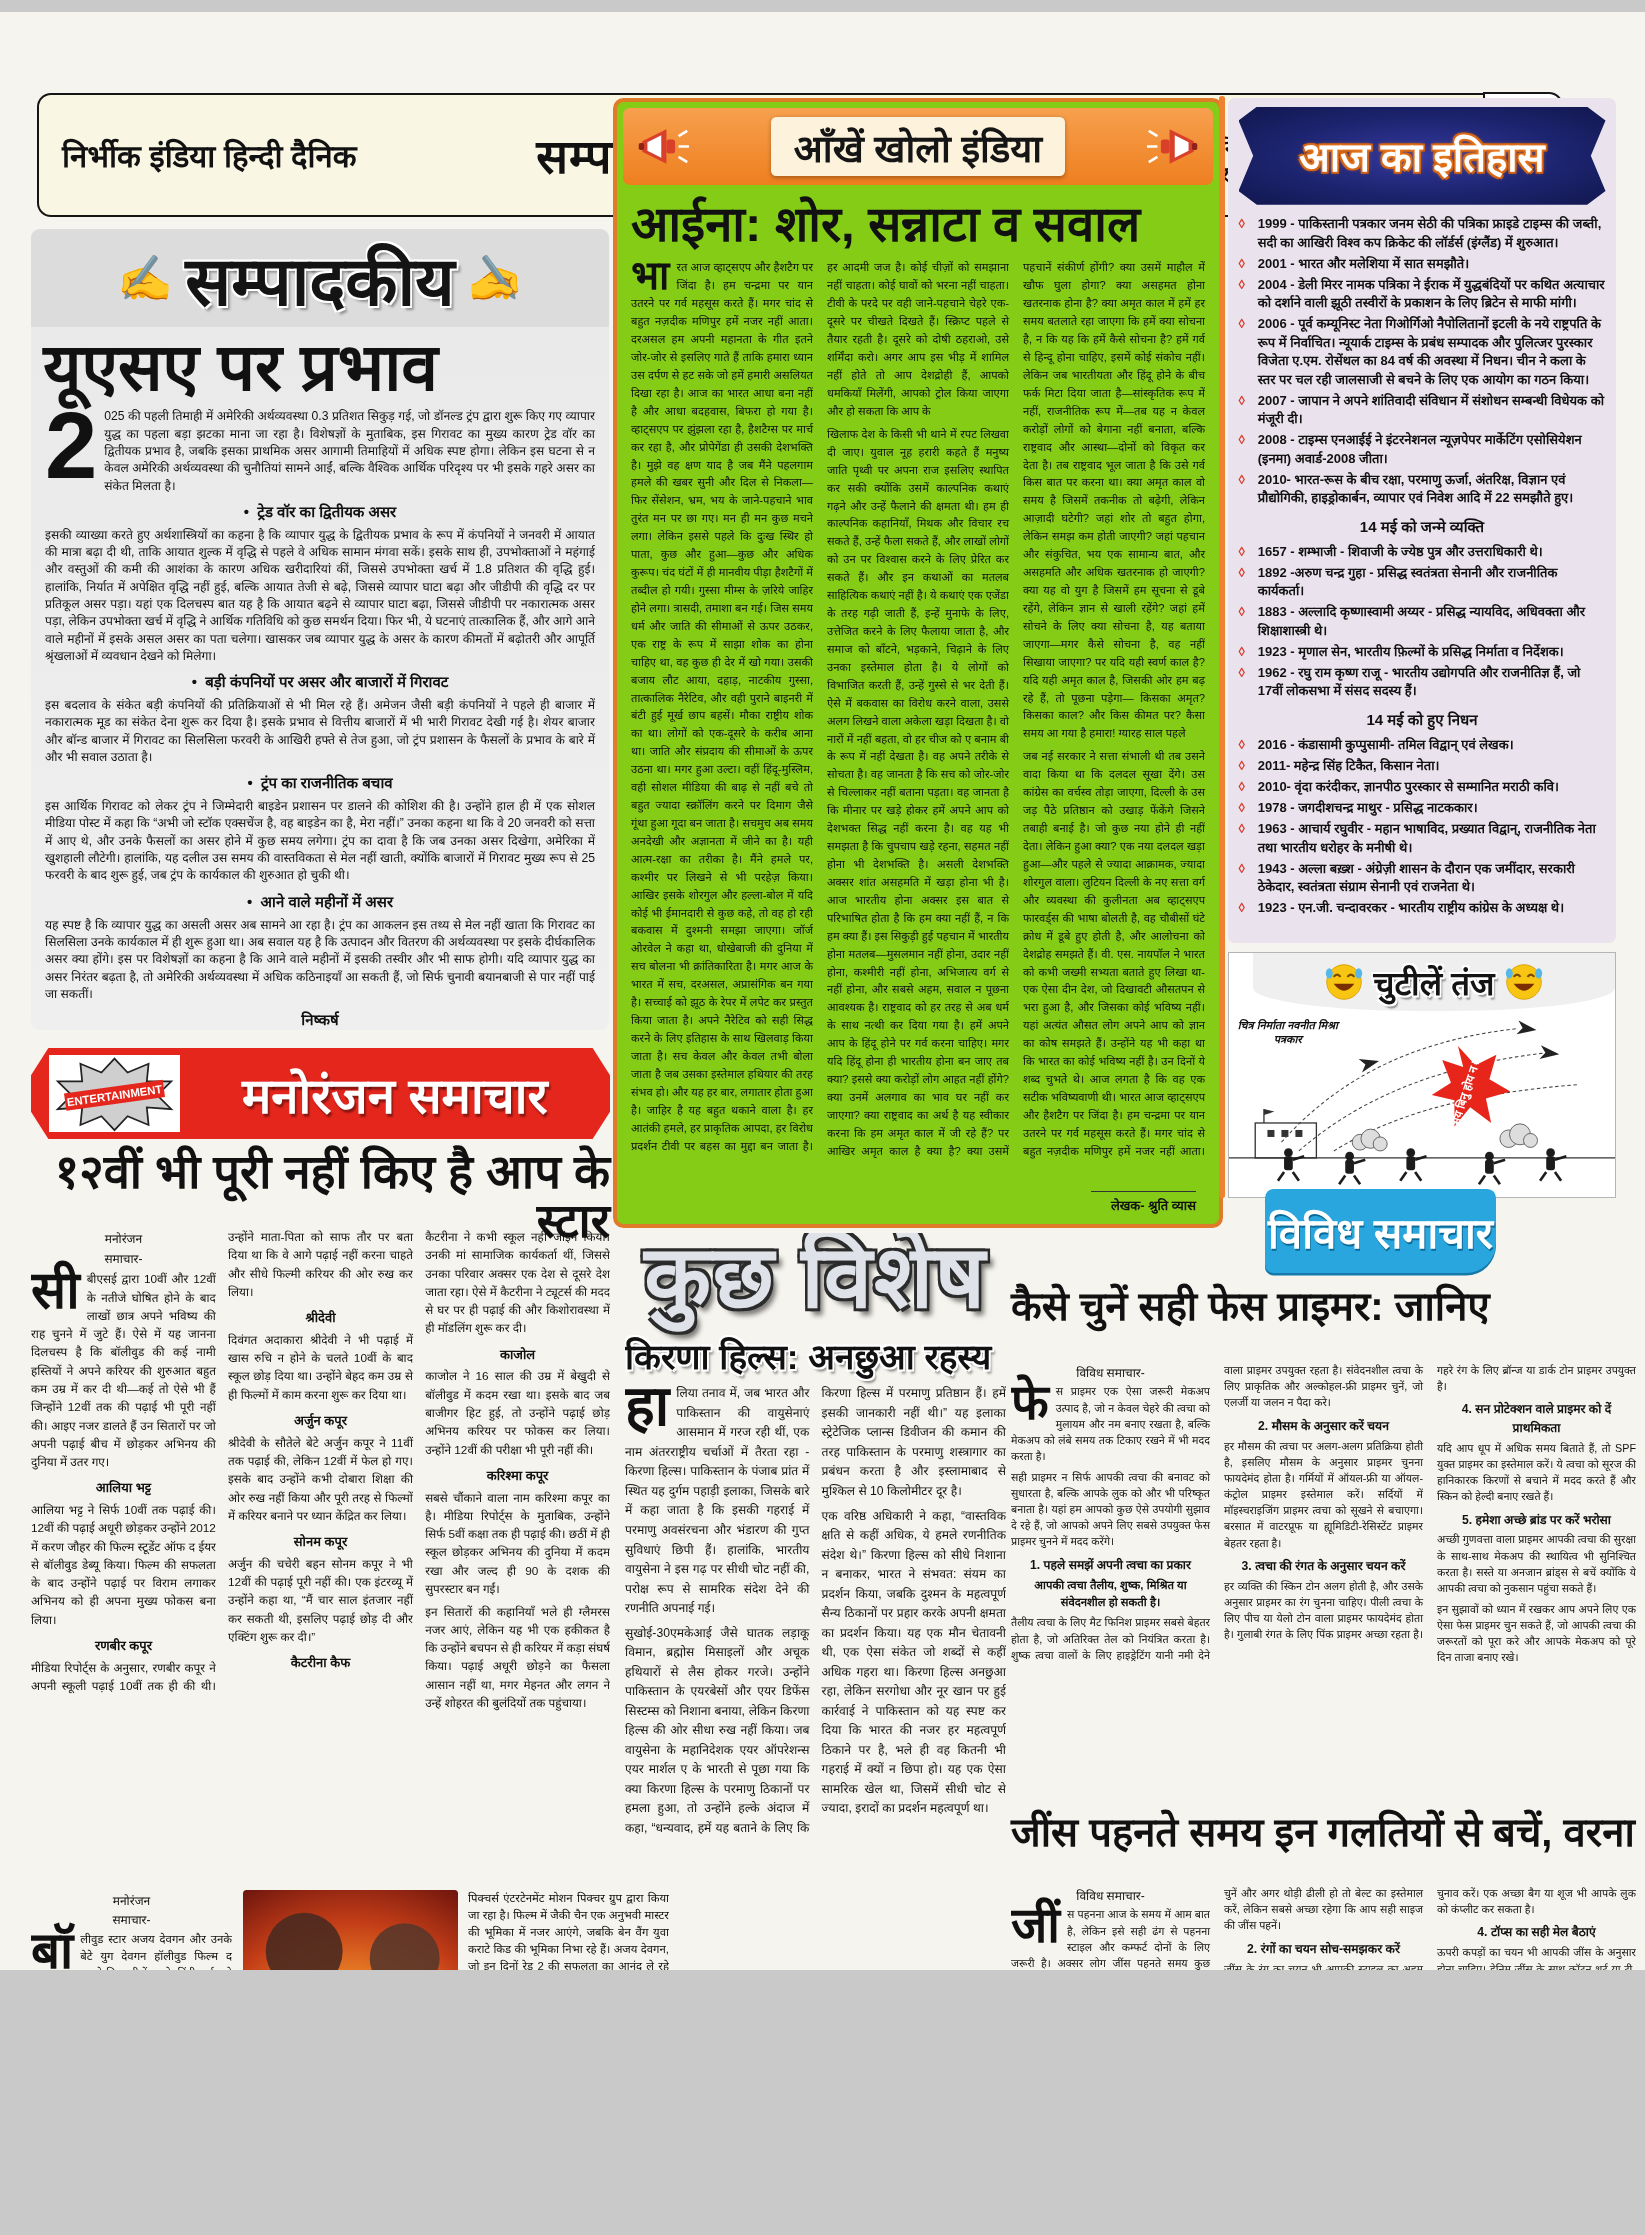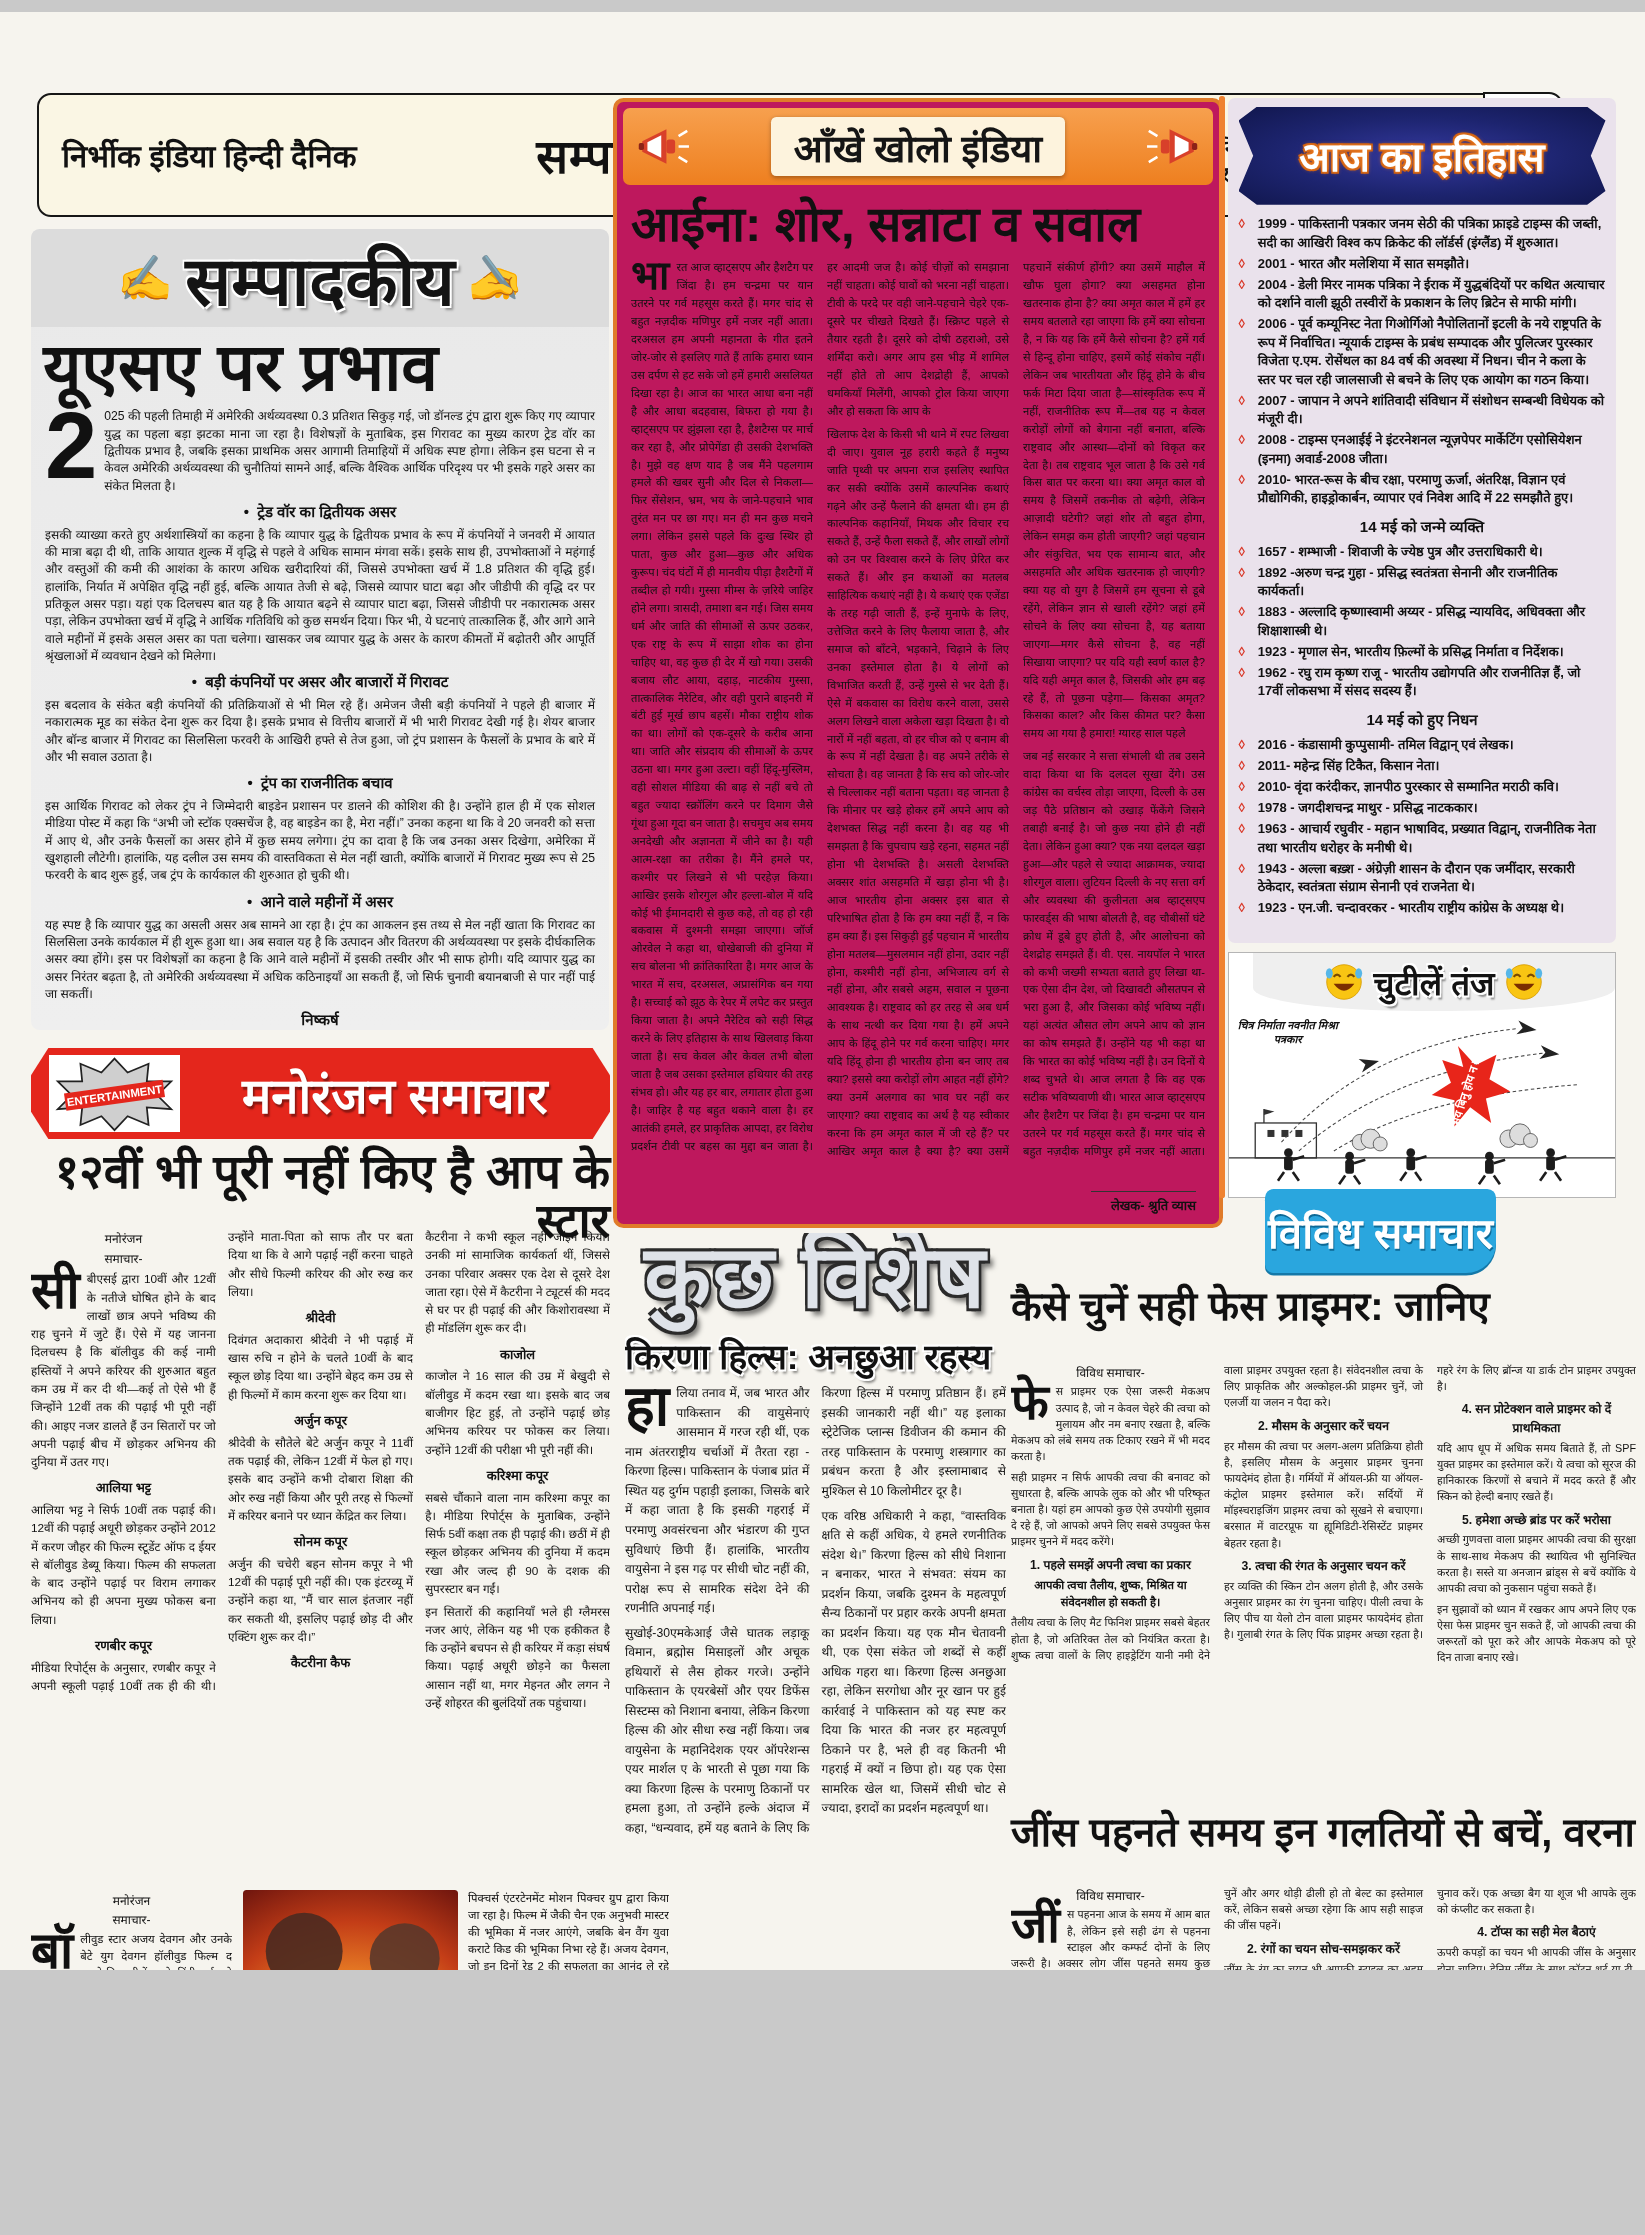--- a/index.html
+++ b/index.html
@@ -17,21 +17,21 @@
   .hand-icon{font-size:45px;line-height:1;}
   .hand-icon.flip{transform:scaleX(-1);}
   .ed-title{font-size:68px;font-weight:800;color:#141414;text-shadow:-1.7px -1.7px 0 #fff,1.7px -1.7px 0 #fff,-1.7px 1.7px 0 #fff,1.7px 1.7px 0 #fff,3.5px 4.4px 2.6px rgba(0,0,0,.35);}
   .ed-headline{font-size:66px;font-weight:800;line-height:1.02;padding:7px 12.2px 1.7px;}
   .ed-body{padding:5.2px 14px;font-size:12.2px;line-height:1.42;text-align:justify;}
   .ed-sub{font-size:15px;font-weight:800;text-align:center;margin:6.1px 0 4.4px;}
   .ed-sub.bullet::before{content:"•\00a0\00a0";}
   .dcap{float:left;font-weight:800;line-height:.8;padding-right:7px;}
   .dcap-ed{font-size:94px;}
   
-  .akbox{position:absolute;left:613px;top:86px;width:610px;height:1130px;background:#be185d;border:4.4px solid #e07b2a;border-radius:10.5px;box-sizing:border-box;overflow:hidden;}
+  .akbox{position:absolute;left:613px;top:86px;width:610px;height:1130px;background:#84cc16;border:4.4px solid #e07b2a;border-radius:10.5px;box-sizing:border-box;overflow:hidden;}
   .ak-header{margin:6.1px;height:77px;background:linear-gradient(180deg,#f7a04e,#ee7f1f);border-radius:7px;display:flex;align-items:center;justify-content:space-between;padding:0 12.2px;box-sizing:border-box;}
   .ak-title-panel{background:#fdf3dd;border-radius:5.2px;padding:3.5px 23px;font-size:38px;font-weight:800;color:#151515;box-shadow:0 1.7px 4.4px rgba(0,0,0,.3);}
   .mega{width:56px;height:45px;}
   .ak-headline{font-size:49px;font-weight:800;padding:8.7px 14px 3.5px;line-height:1.0;}
   .ak-cols{column-count:3;column-gap:14px;padding:7px 14px 0;height:908px;font-size:11.2px;line-height:1.6;text-align:justify;overflow:hidden;}
   .ak-cols p{margin:0 0 5.2px;}
   .dcap-ak{font-size:40px;}
   .ak-author{position:absolute;right:23px;bottom:10.5px;font-weight:800;font-size:13px;text-align:right;}
   .ak-author .rule{display:block;width:105px;border-top:1.7px solid #333;margin:0 0 3.5px auto;}
   

